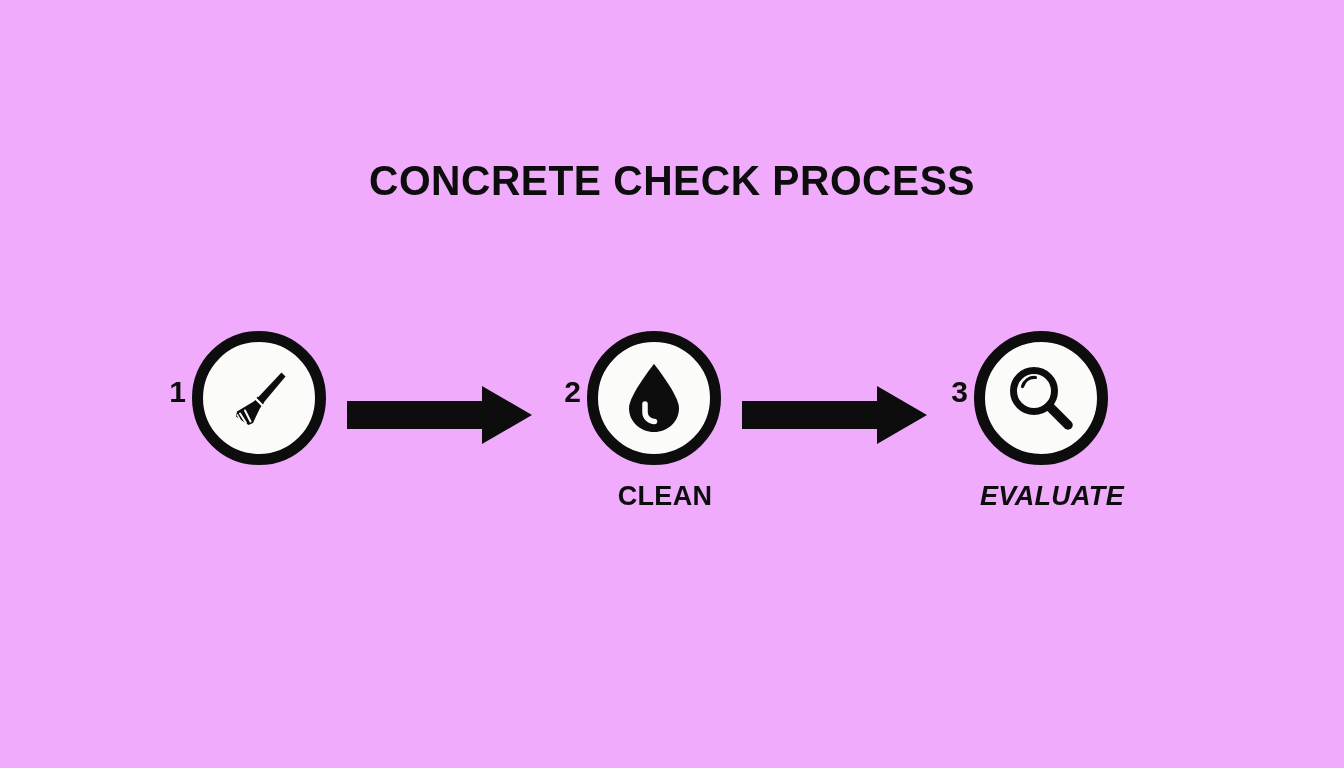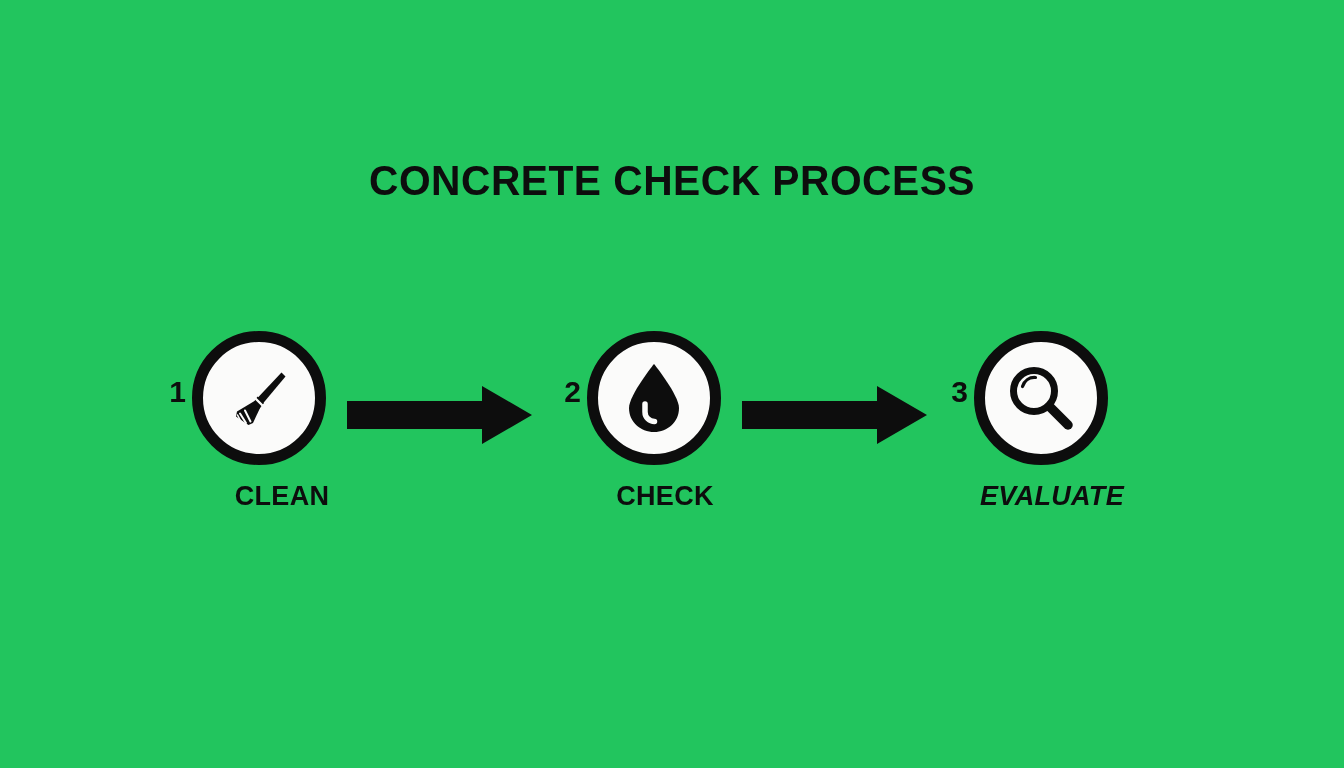--- a/index.html
+++ b/index.html
@@ -11,21 +11,21 @@
     width: 1344px;
     height: 768px;
     background: #fbfbfa;
     font-family: "Liberation Sans", sans-serif;
     overflow: hidden;
   }
   #canvas {
     position: relative;
     width: 1344px;
     height: 768px;
-    background: #22c55e;
+    background: #f0abfc;
   }
 
   
   .title {
     position: absolute;
     left: 0;
     top: 160px;
     width: 1344px;
     text-align: center;
     font-family: "Liberation Sans", sans-serif;
@@ -137,38 +137,37 @@
 
           <path d="M30.5 38.0 L36.5 44.0 L29.0 60.0 L24.5 62.0 L12.0 53.5 L13.0 48.5 Z" fill="#0d0d0d"></path>
 
           <path d="M21.0 47.5 L26.5 58.5" stroke="#fbfbfa" stroke-width="2" fill="none" stroke-linecap="round"></path>
           <path d="M16.0 50.5 L22.0 60.0" stroke="#fbfbfa" stroke-width="2" fill="none" stroke-linecap="round"></path>
           <path d="M13.5 52.0 L18.0 60.5" stroke="#fbfbfa" stroke-width="1.6" fill="none" stroke-linecap="round"></path>
 
           <path d="M31.0 35.0 L38.5 42.5" stroke="#fbfbfa" stroke-width="2.4" fill="none" stroke-linecap="round"></path>
         </svg>
       </div>
-      <div class="step-label">CLEAN</div>
     </div>
 
     <div class="arrow arrow-1">
       <svg width="185" height="62" viewBox="0 0 185 62">
         <path d="M0 17 L135 17 L135 2 L185 31 L135 60 L135 45 L0 45 Z" fill="#0d0d0d"></path>
       </svg>
     </div>
 
     <div class="step step-2">
       <div class="step-number">2</div>
       <div class="circle">
         <svg width="66" height="72" viewBox="0 0 66 72">
           <path d="M33 2 C33 2 58 33 58 46 C58 60 46.5 70 33 70 C19.5 70 8 60 8 46 C8 33 33 2 33 2 Z" fill="#0d0d0d"></path>
           <path d="M24 42 L24 50 C24 55.5 28.5 59.5 33.5 59.5" stroke="#fbfbfa" stroke-width="5.5" fill="none" stroke-linecap="round"></path>
         </svg>
       </div>
-      <div class="step-label">CHECK</div>
+      <div class="step-label">CLEAN</div>
     </div>
 
     <div class="arrow arrow-2">
       <svg width="185" height="62" viewBox="0 0 185 62">
         <path d="M0 17 L135 17 L135 2 L185 31 L135 60 L135 45 L0 45 Z" fill="#0d0d0d"></path>
       </svg>
     </div>
 
     <div class="step step-3">
       <div class="step-number">3</div>

